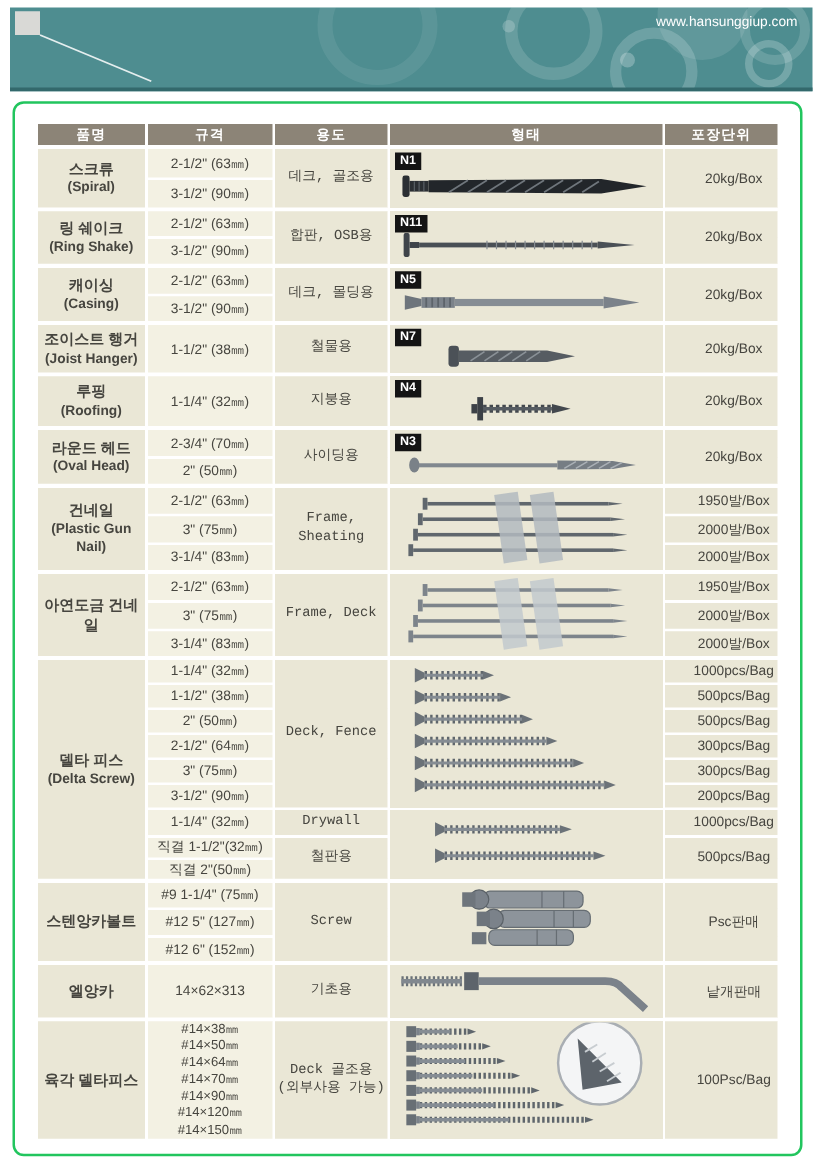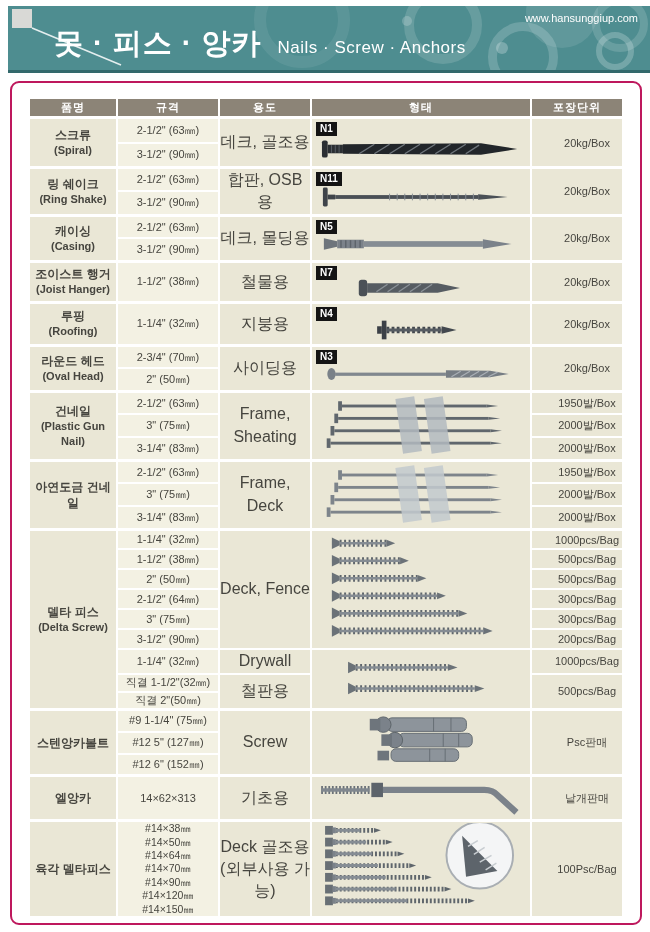--- a/index.html
+++ b/index.html
@@ -23,40 +23,40 @@
     position:absolute; left:46px; bottom:6px;
     display:flex; align-items:baseline; gap:16px; white-space:nowrap;
   }
   .title-ko{font-size:29px; font-weight:bold; color:#ffffff; letter-spacing:1px;}
   .title-en{font-size:17px; color:#ffffff; letter-spacing:.5px;}
   .site-url{position:absolute; top:6px; right:12px; font-size:11px; color:#ffffff;}
   .circ{position:absolute; border-radius:50%;}
   
   .frame{
     position:absolute; left:10px; top:81px; width:628px; height:840px;
-    border:2px solid #be185d; border-radius:9px; background:#ffffff;
+    border:2px solid #22c55e; border-radius:9px; background:#ffffff;
   }
   
   table.cat{
     border-collapse:collapse; table-layout:fixed;
     width:594px; margin:14px auto 0 auto;
   }
   .cat td,.cat th{
     border:2px solid #ffffff; padding:0; text-align:center; vertical-align:middle;
     overflow:hidden;
   }
   .cat th{
     background:#8c8477; color:#ffffff; font-size:11px; font-weight:bold;
     height:17px; letter-spacing:1px;
   }
   .cat td{background:#eae7d6; font-size:11px;}
   .cat td.spec{background:#f3f1e3; font-size:11px;}
   .cat td.name{font-size:12px; line-height:1.35;font-weight:bold;}
   .cat td.name .sub{font-size:11px;}
-  .cat td.use{font-size:16px; line-height:1.4;}
+  .cat td.use{font-size:11px; line-height:1.4;font-family:Liberation Mono, monospace;}
   .cat td.pack{font-size:11px;padding-left:20px;}
   .cat tr.gs td{border-top:3px solid #ffffff;}
   .cat td.shape{position:relative;}
   .badge{
     position:absolute; left:4px; top:3px; background:#141414; color:#ffffff;
     font-size:10px; font-weight:bold; padding:1px 4px; line-height:1.2;
   }
   .shape svg{display:block; margin:0 auto;}
   .shape.withbadge svg{margin-top:12px;}
   .h25{height:25px;} .h23{height:23px;} .h22{height:22px;} .h43{height:26px;}
@@ -74,24 +74,20 @@
   <span class="circ" style="right:52px;top:-30px;width:72px;height:72px;background:rgba(255,255,255,.10);"></span>
   <span class="circ" style="right:16px;top:26px;width:26px;height:26px;border:6px solid rgba(255,255,255,.22);"></span>
   <span class="circ" style="right:2px;top:-10px;width:40px;height:40px;border:8px solid rgba(255,255,255,.15);"></span>
   <span class="circ" style="right:142px;top:36px;width:12px;height:12px;background:rgba(255,255,255,.25);"></span>
   <span class="circ" style="right:238px;top:10px;width:10px;height:10px;background:rgba(255,255,255,.2);"></span>
 
   <span class="sq"></span>
   <svg class="diag" width="92" height="40">
     <line x1="1" y1="1" x2="90" y2="38" stroke="rgba(255,255,255,.85)" stroke-width="1.5"></line>
   </svg>
-  <div class="title-row">
-    <span class="title-ko">못 · 피스 · 앙카</span>
-    <span class="title-en">Nails · Screw · Anchors</span>
-  </div>
   <span class="site-url">www.hansunggiup.com</span>
 </div>
 
 <div class="frame">
 <table class="cat">
   <colgroup>
     <col style="width:88px">
         <col style="width:102px">
         <col style="width:92px">
     <col style="width:220px">

